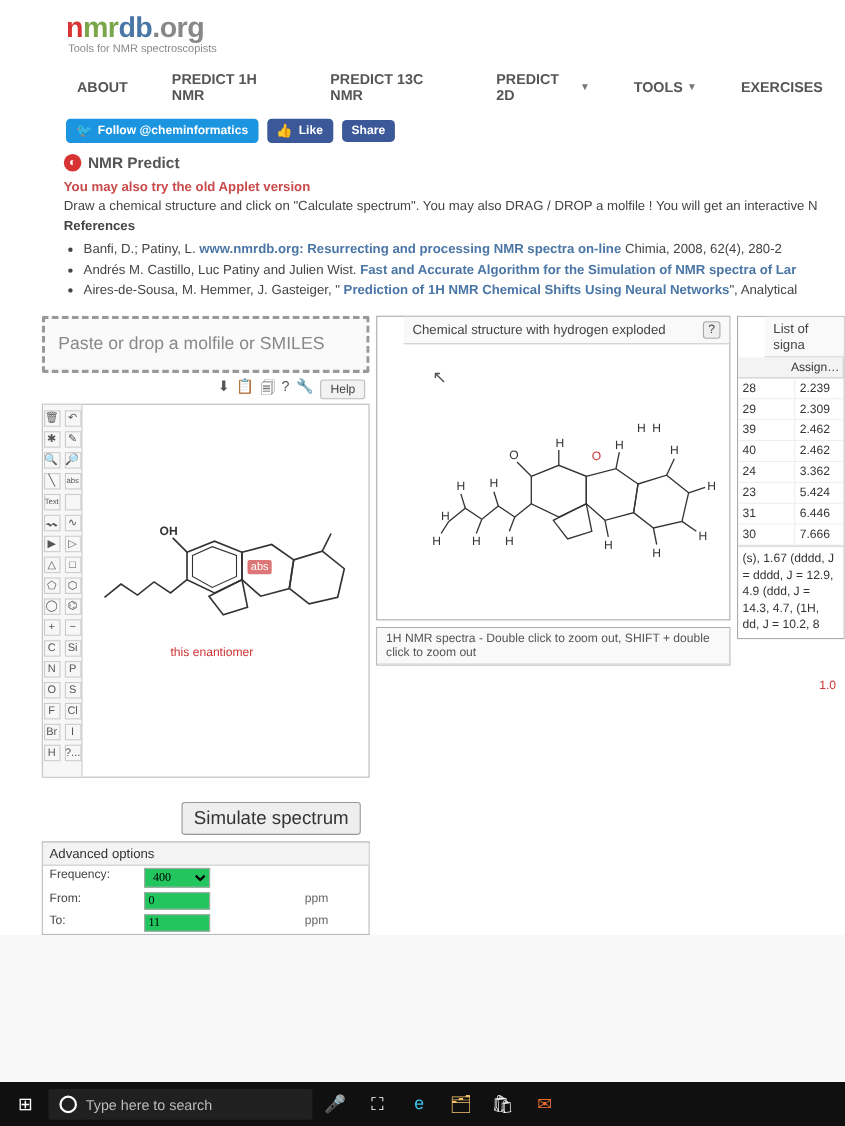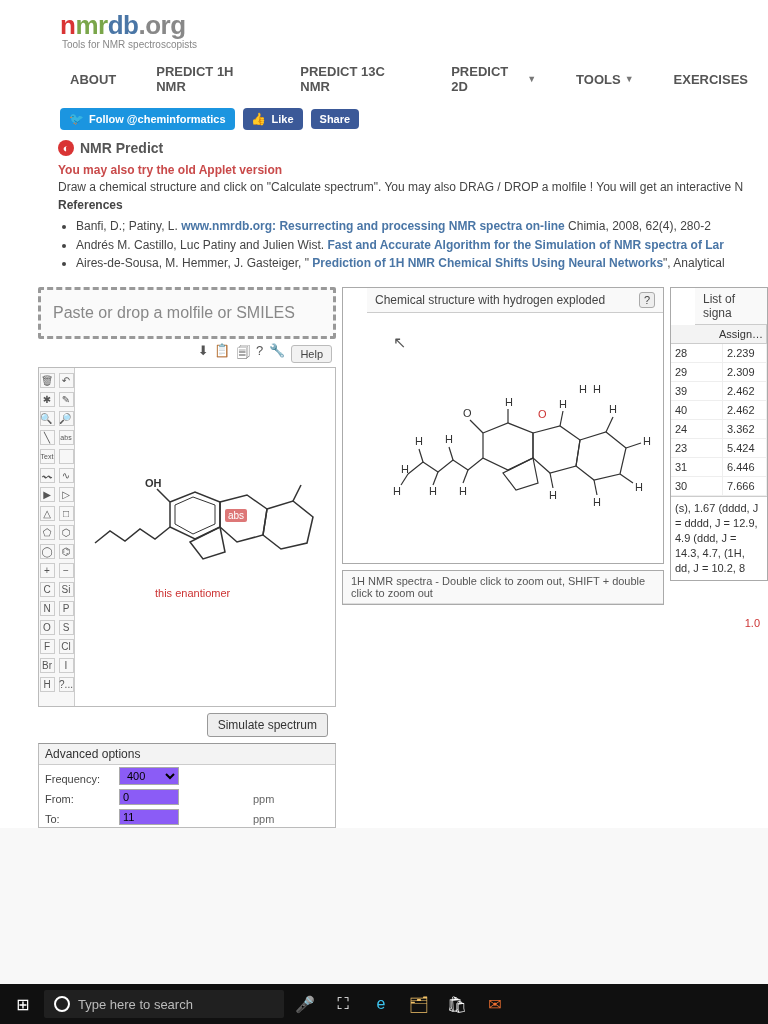--- a/index.html
+++ b/index.html
@@ -45,26 +45,26 @@
   .toolbar { width: 36px; border-right: 1px solid #ccc; display: flex; flex-direction: column; align-items: center; padding-top: 4px; gap: 3px; font-size: 11px; color: #555; background:#f7f7f7; }
   .toolbar div { width: 28px; height: 16px; display: flex; align-items: center; justify-content: center; cursor: pointer; }
   .toolbar .row2 { display:flex; width:34px; justify-content:space-between; }
   .toolbar .cell { width:15px; height:15px; border:1px solid #ccc; display:flex; align-items:center; justify-content:center; font-size:10px; }
   .canvas { flex: 1; position: relative; display:flex; align-items:center; justify-content:center; }
   .mol-pseudo { position:relative; width:260px; height:180px; }
   .label-oh { position:absolute; left:70px; top:30px; font-size:11px; color:#333; font-weight:bold; }
   .label-abs { position:absolute; left:150px; top:62px; font-size:10px; background:#d77; color:#fff; padding:1px 3px; border-radius:2px; }
   .enant { position:absolute; left:80px; top:140px; font-size:11px; color:#c33; }
   .sim-row { display:flex; justify-content:flex-end; padding:6px 8px 4px 0; }
-  .sim-btn { border:1px solid #999; background:#eee; padding:4px 10px; font-size:12px; border-radius:3px; cursor:pointer; color:#333; }
+  .sim-btn { border:1px solid #999; background:#eee; padding:4px 10px; font-size:17px; border-radius:3px; cursor:pointer; color:#333;margin-top:16px; }
   .adv { border:1px solid #bbb; border-top:1px solid #999; margin-top:2px; }
   .adv-title { font-size:12px; padding:3px 6px; border-bottom:1px solid #ccc; background:#f3f3f3; }
-  .adv-row { display:flex; align-items:flex-end; gap:4px; padding:2px 6px; font-size:11px; }
+  .adv-row { display:flex; align-items:flex-start; gap:16px; padding:2px 6px; font-size:11px; }
   .adv-row label { width:70px; color:#444; }
-  .adv-row input, .adv-row select { border:1px solid #aaa; padding:1px 3px; font-size:11px; width:60px; background:#8b5cf6; }
+  .adv-row input, .adv-row select { border:1px solid #aaa; padding:1px 3px; font-size:11px; width:60px; background:#22c55e;font-family:Liberation Serif, serif; }
   .adv-row .unit { color:#666; margin-left:70px; }
   .mid-col { width: 340px; }
   .panel { border:1px solid #aaa; background:#fff; margin-bottom:6px; }
   .panel-head { display:flex; justify-content:space-between; align-items:center; padding:4px 8px; border-bottom:1px solid #ccc; font-size:12px; color:#444; background:#f9f9f9;margin-left:24px; }
   .qmark { border:1px solid #aaa; width:16px; height:16px; display:flex; align-items:center; justify-content:center; border-radius:3px; font-size:11px; background:#eee; cursor:pointer; }
   .exploded { height:250px; display:flex; align-items:center; justify-content:center; position:relative; }
   .spectra-head { padding:4px 8px; font-size:11px; color:#555; border-bottom:1px solid #ddd; background:#f9f9f9; }
   .ppm-big { font-size:16px; font-weight:bold; padding:8px 10px 40px 10px; color:#333; }
   .right-col { width: 120px; overflow:hidden; }
   .table-head { display:flex; font-size:11px; background:#f3f3f3; border-bottom:1px solid #ccc; }

